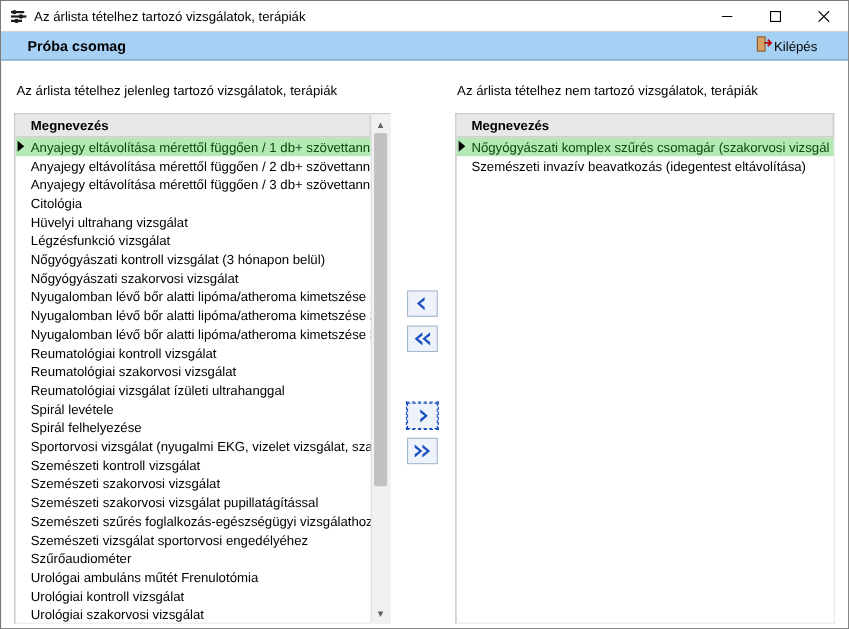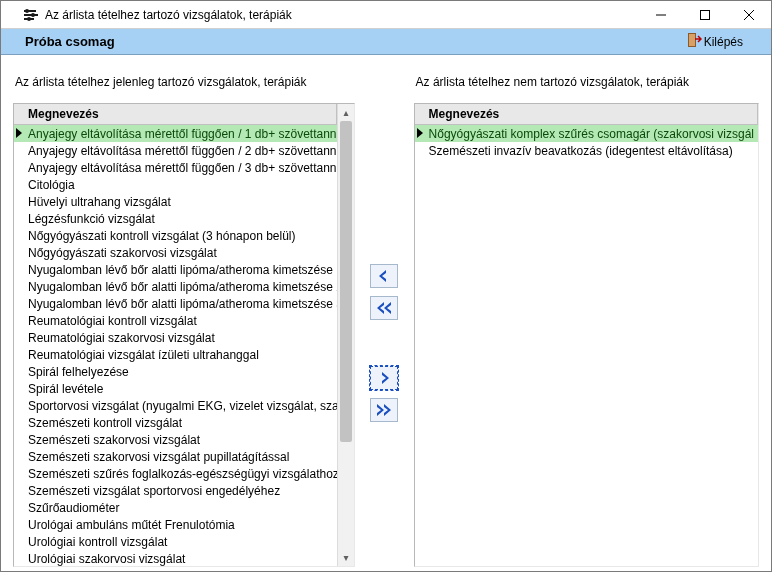--- a/index.html
+++ b/index.html
@@ -2,21 +2,21 @@
 <html><head>
 <meta charset="utf-8">
 <style>
   * { box-sizing: border-box; font-family: "Segoe UI", Tahoma, Arial, sans-serif; font-size: 12px; }
   html, body { margin: 0; padding: 0; background: #fff; }
   .window {
     width: 772px; height: 572px; border: 1px solid #7a7a7a; background: #fff;
     display: flex; flex-direction: column; position: relative; overflow: hidden;
   }
   .titlebar {
-    height: 28px; display: flex; align-items: center; padding-left: 22px;
+    height: 28px; display: flex; align-items: center; padding-left: 8px;
     background: #fff; border-bottom: 1px solid #d0d0d0;
   }
   .titlebar .icon-app { width: 16px; height: 16px; margin-right: 6px; display: inline-flex; align-items:center; justify-content:center; }
   .titlebar .title { flex: 1; white-space: nowrap; overflow: hidden; }
   .winbtns { display: flex; height: 100%; }
   .winbtn {
     width: 44px; height: 100%; display: flex; align-items: center; justify-content: center;
     font-family: "Segoe UI", sans-serif; font-size: 14px; cursor: default; user-select:none;
   }
   .toolbar {
@@ -146,22 +146,22 @@
               <div class="row"><span>Hüvelyi ultrahang vizsgálat</span></div>
               <div class="row"><span>Légzésfunkció vizsgálat</span></div>
               <div class="row"><span>Nőgyógyászati kontroll vizsgálat (3 hónapon belül)</span></div>
               <div class="row"><span>Nőgyógyászati szakorvosi vizsgálat</span></div>
               <div class="row"><span>Nyugalomban lévő bőr alatti lipóma/atheroma kimetszése 1 c</span></div>
               <div class="row"><span>Nyugalomban lévő bőr alatti lipóma/atheroma kimetszése 2 c</span></div>
               <div class="row"><span>Nyugalomban lévő bőr alatti lipóma/atheroma kimetszése 3 c</span></div>
               <div class="row"><span>Reumatológiai kontroll vizsgálat</span></div>
               <div class="row"><span>Reumatológiai szakorvosi vizsgálat</span></div>
               <div class="row"><span>Reumatológiai vizsgálat ízületi ultrahanggal</span></div>
+              <div class="row"><span>Spirál levétele</span></div>
               <div class="row"><span>Spirál felhelyezése</span></div>
-              <div class="row"><span>Spirál levétele</span></div>
               <div class="row"><span>Sportorvosi vizsgálat (nyugalmi EKG, vizelet vizsgálat, szako</span></div>
               <div class="row"><span>Szemészeti kontroll vizsgálat</span></div>
               <div class="row"><span>Szemészeti szakorvosi vizsgálat</span></div>
               <div class="row"><span>Szemészeti szakorvosi vizsgálat pupillatágítással</span></div>
               <div class="row"><span>Szemészeti szűrés foglalkozás-egészségügyi vizsgálathoz</span></div>
               <div class="row"><span>Szemészeti vizsgálat sportorvosi engedélyéhez</span></div>
               <div class="row"><span>Szűrőaudiométer</span></div>
               <div class="row"><span>Urológai ambuláns műtét Frenulotómia</span></div>
               <div class="row"><span>Urológiai kontroll vizsgálat</span></div>
               <div class="row"><span>Urológiai szakorvosi vizsgálat</span></div>

